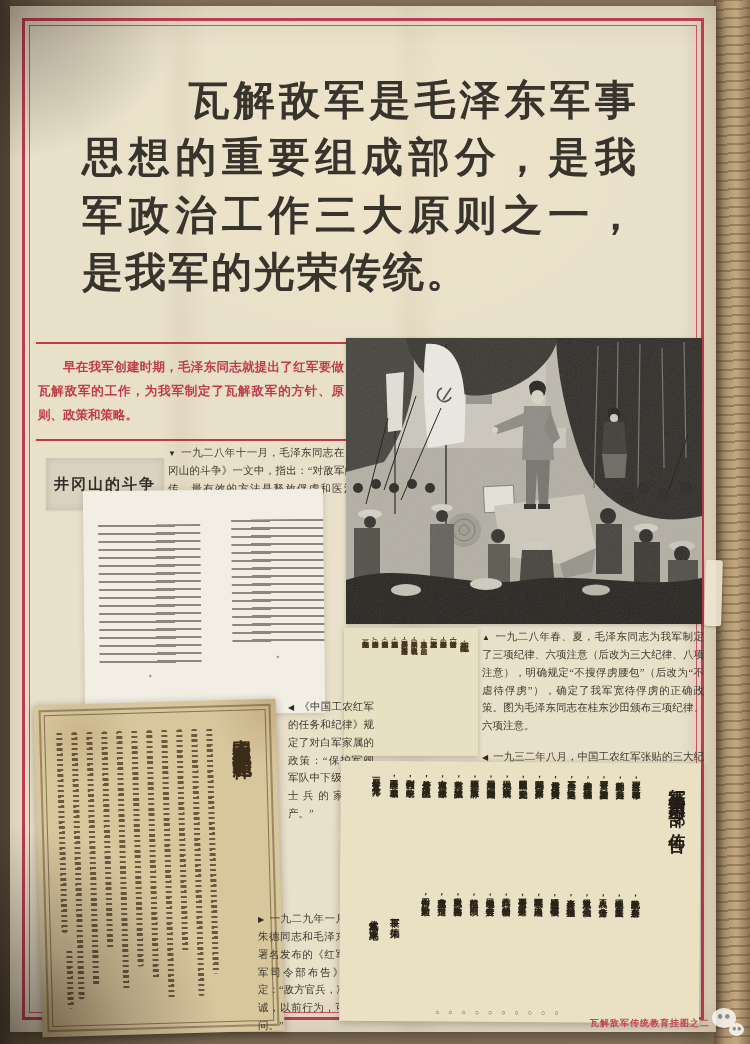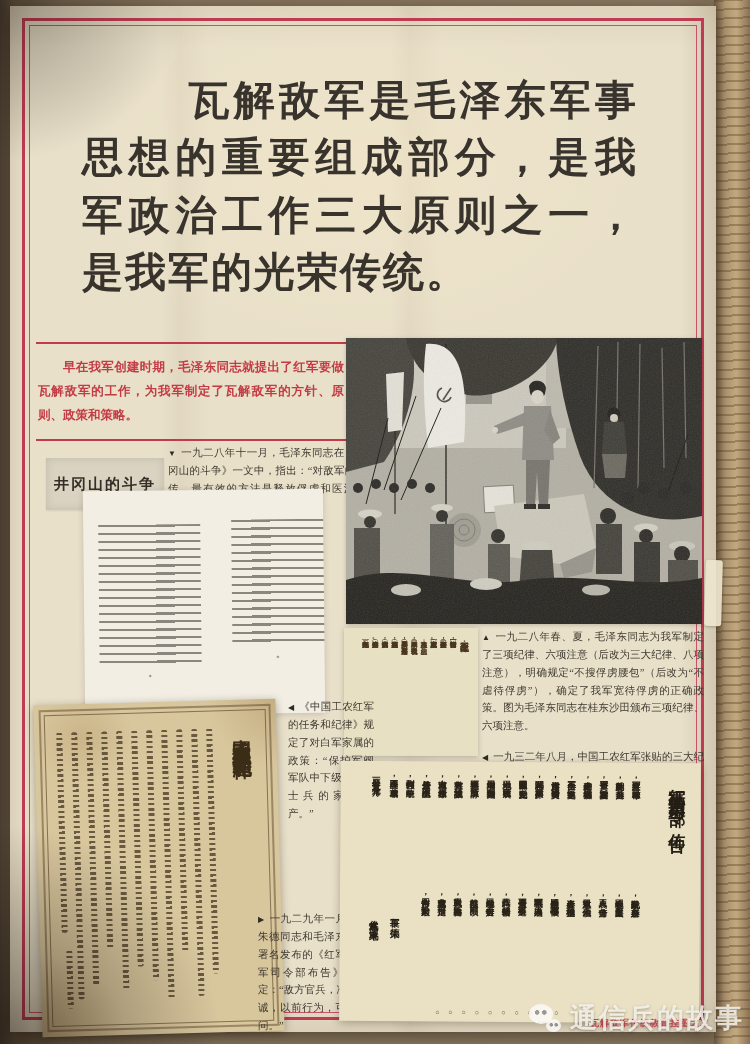--- a/index.html
+++ b/index.html
@@ -341,14 +341,13 @@
   </div>
 
   <div class="footer-note">瓦解敌军传统教育挂图之二</div>
 </div>
 
 <div class="vignette"></div>
 <div class="tape"></div>
 
 <div class="watermark">
   <div class="wm-icon"></div>
-  <div class="wm-text">通信兵的故事</div>
 </div>
 
 </body></html>

